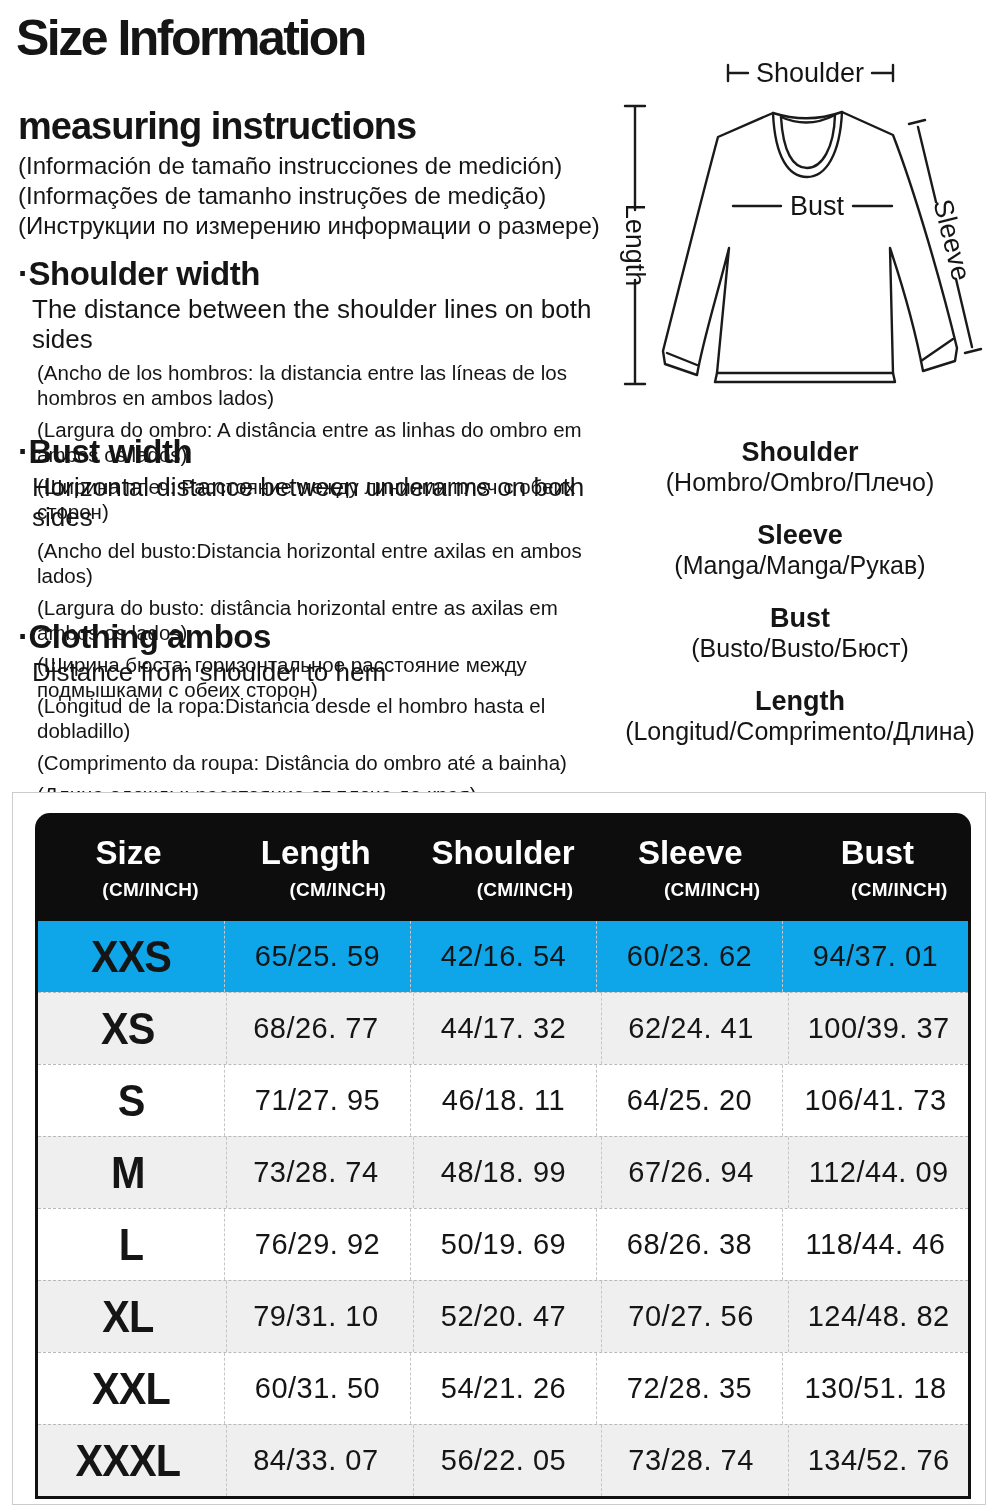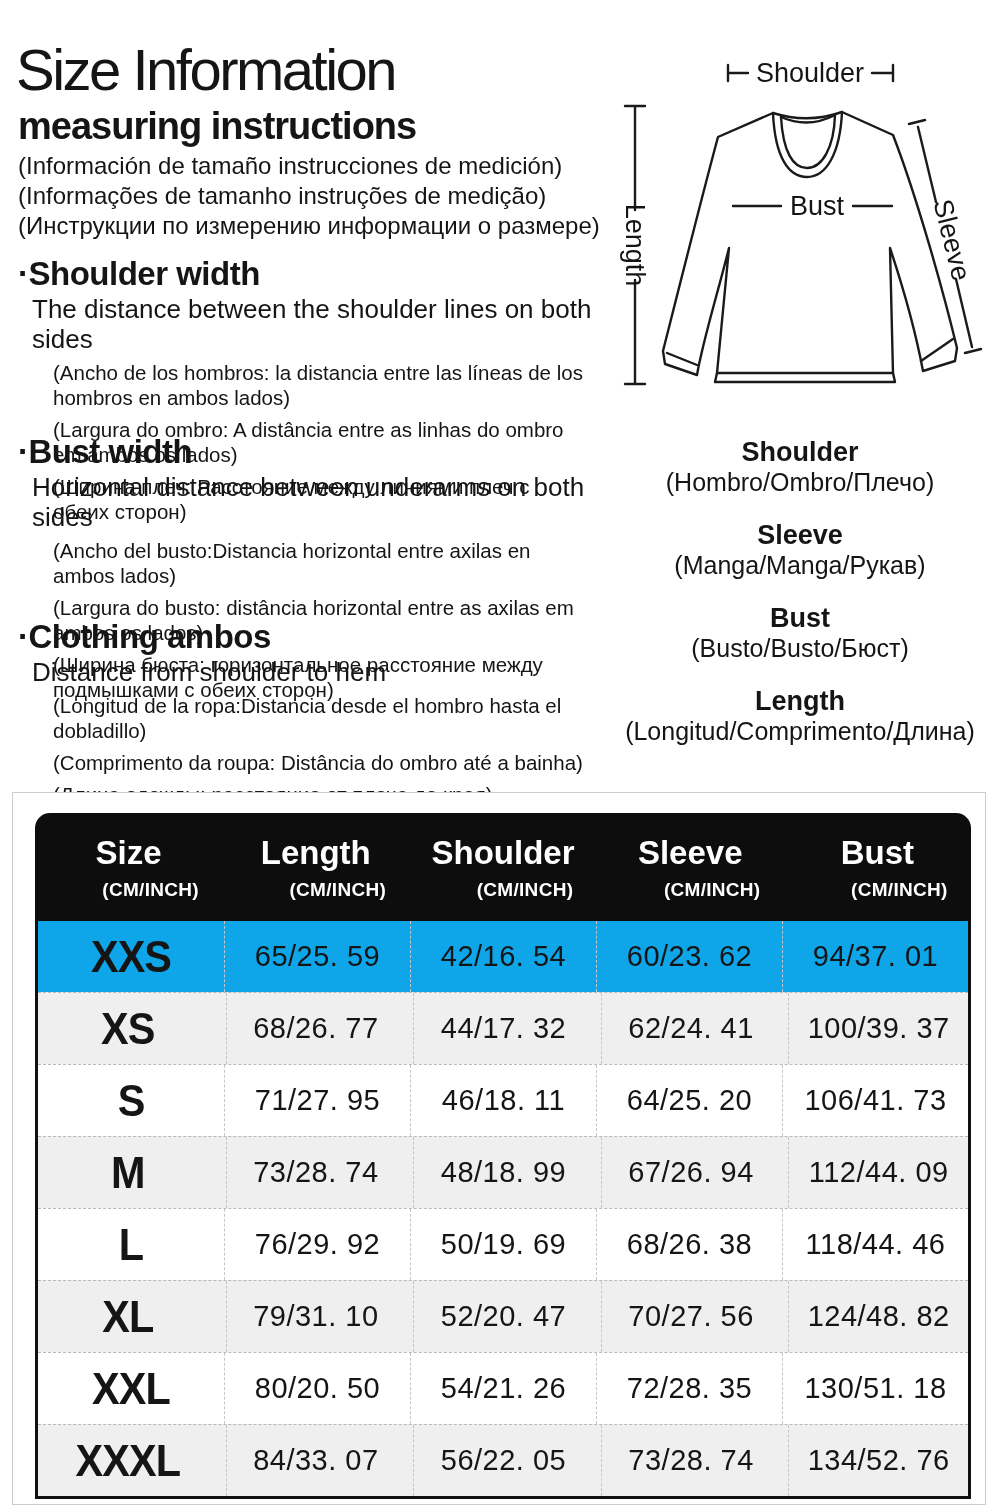--- a/index.html
+++ b/index.html
@@ -2,29 +2,29 @@
 <html><head>
 <meta charset="utf-8">
 <style>
   html,body{margin:0;padding:0;background:#ffffff;}
   .page{
     position:relative;width:1000px;height:1506px;overflow:hidden;
     background:#ffffff;color:#151515;
     font-family:"Liberation Sans",sans-serif;
   }
   
-  .title{position:absolute;left:16px;top:36px;font-size:58px;font-weight:400;letter-spacing:-2.5px;white-space:nowrap;}
+  .title{position:absolute;left:16px;top:9px;font-size:50px;font-weight:700;letter-spacing:-2.5px;white-space:nowrap;}
   .subtitle{position:absolute;left:18px;top:105px;font-size:38px;font-weight:700;letter-spacing:-1px;white-space:nowrap;}
   .subtitle-trans{position:absolute;left:18px;top:151px;font-size:24px;line-height:30px;}
   
   .section{position:absolute;left:18px;width:585px;}
   .sec-heading{font-size:33px;font-weight:700;letter-spacing:-0.5px;line-height:38px;}
   .sec-desc{font-size:26px;margin:1px 0 6px 14px;line-height:30px;}
   .sec-notes{margin-left:19px;width:550px;font-size:20.5px;line-height:25px;}
-  .note{margin-bottom:7px;margin-left:16px;}
+  .note{margin-bottom:7px;}
   
   .diagram{position:absolute;left:605px;top:40px;width:395px;height:400px;}
   .diagram text{font-family:"Liberation Sans",sans-serif;font-size:27px;fill:#151515;}
   .legend{position:absolute;left:610px;top:437px;width:380px;text-align:center;}
   .legend-item{margin-bottom:23px;}
   .legend-term{font-size:27px;font-weight:700;line-height:31px;}
   .legend-trans{font-size:25px;line-height:29px;}
   
   .table-card{position:absolute;left:12px;top:792px;width:974px;height:713px;
     border:1px solid #cccccc;background:#ffffff;box-sizing:border-box;}
@@ -203,21 +203,21 @@
           </div>
           <div class="tr alt">
             <div class="td size">XL</div>
             <div class="td">79/31. 10</div>
             <div class="td">52/20. 47</div>
             <div class="td">70/27. 56</div>
             <div class="td">124/48. 82</div>
           </div>
           <div class="tr">
             <div class="td size">XXL</div>
-            <div class="td">80/20. 50</div>
+            <div class="td">60/31. 50</div>
             <div class="td">54/21. 26</div>
             <div class="td">72/28. 35</div>
             <div class="td">130/51. 18</div>
           </div>
           <div class="tr alt">
             <div class="td size">XXXL</div>
             <div class="td">84/33. 07</div>
             <div class="td">56/22. 05</div>
             <div class="td">73/28. 74</div>
             <div class="td">134/52. 76</div>

